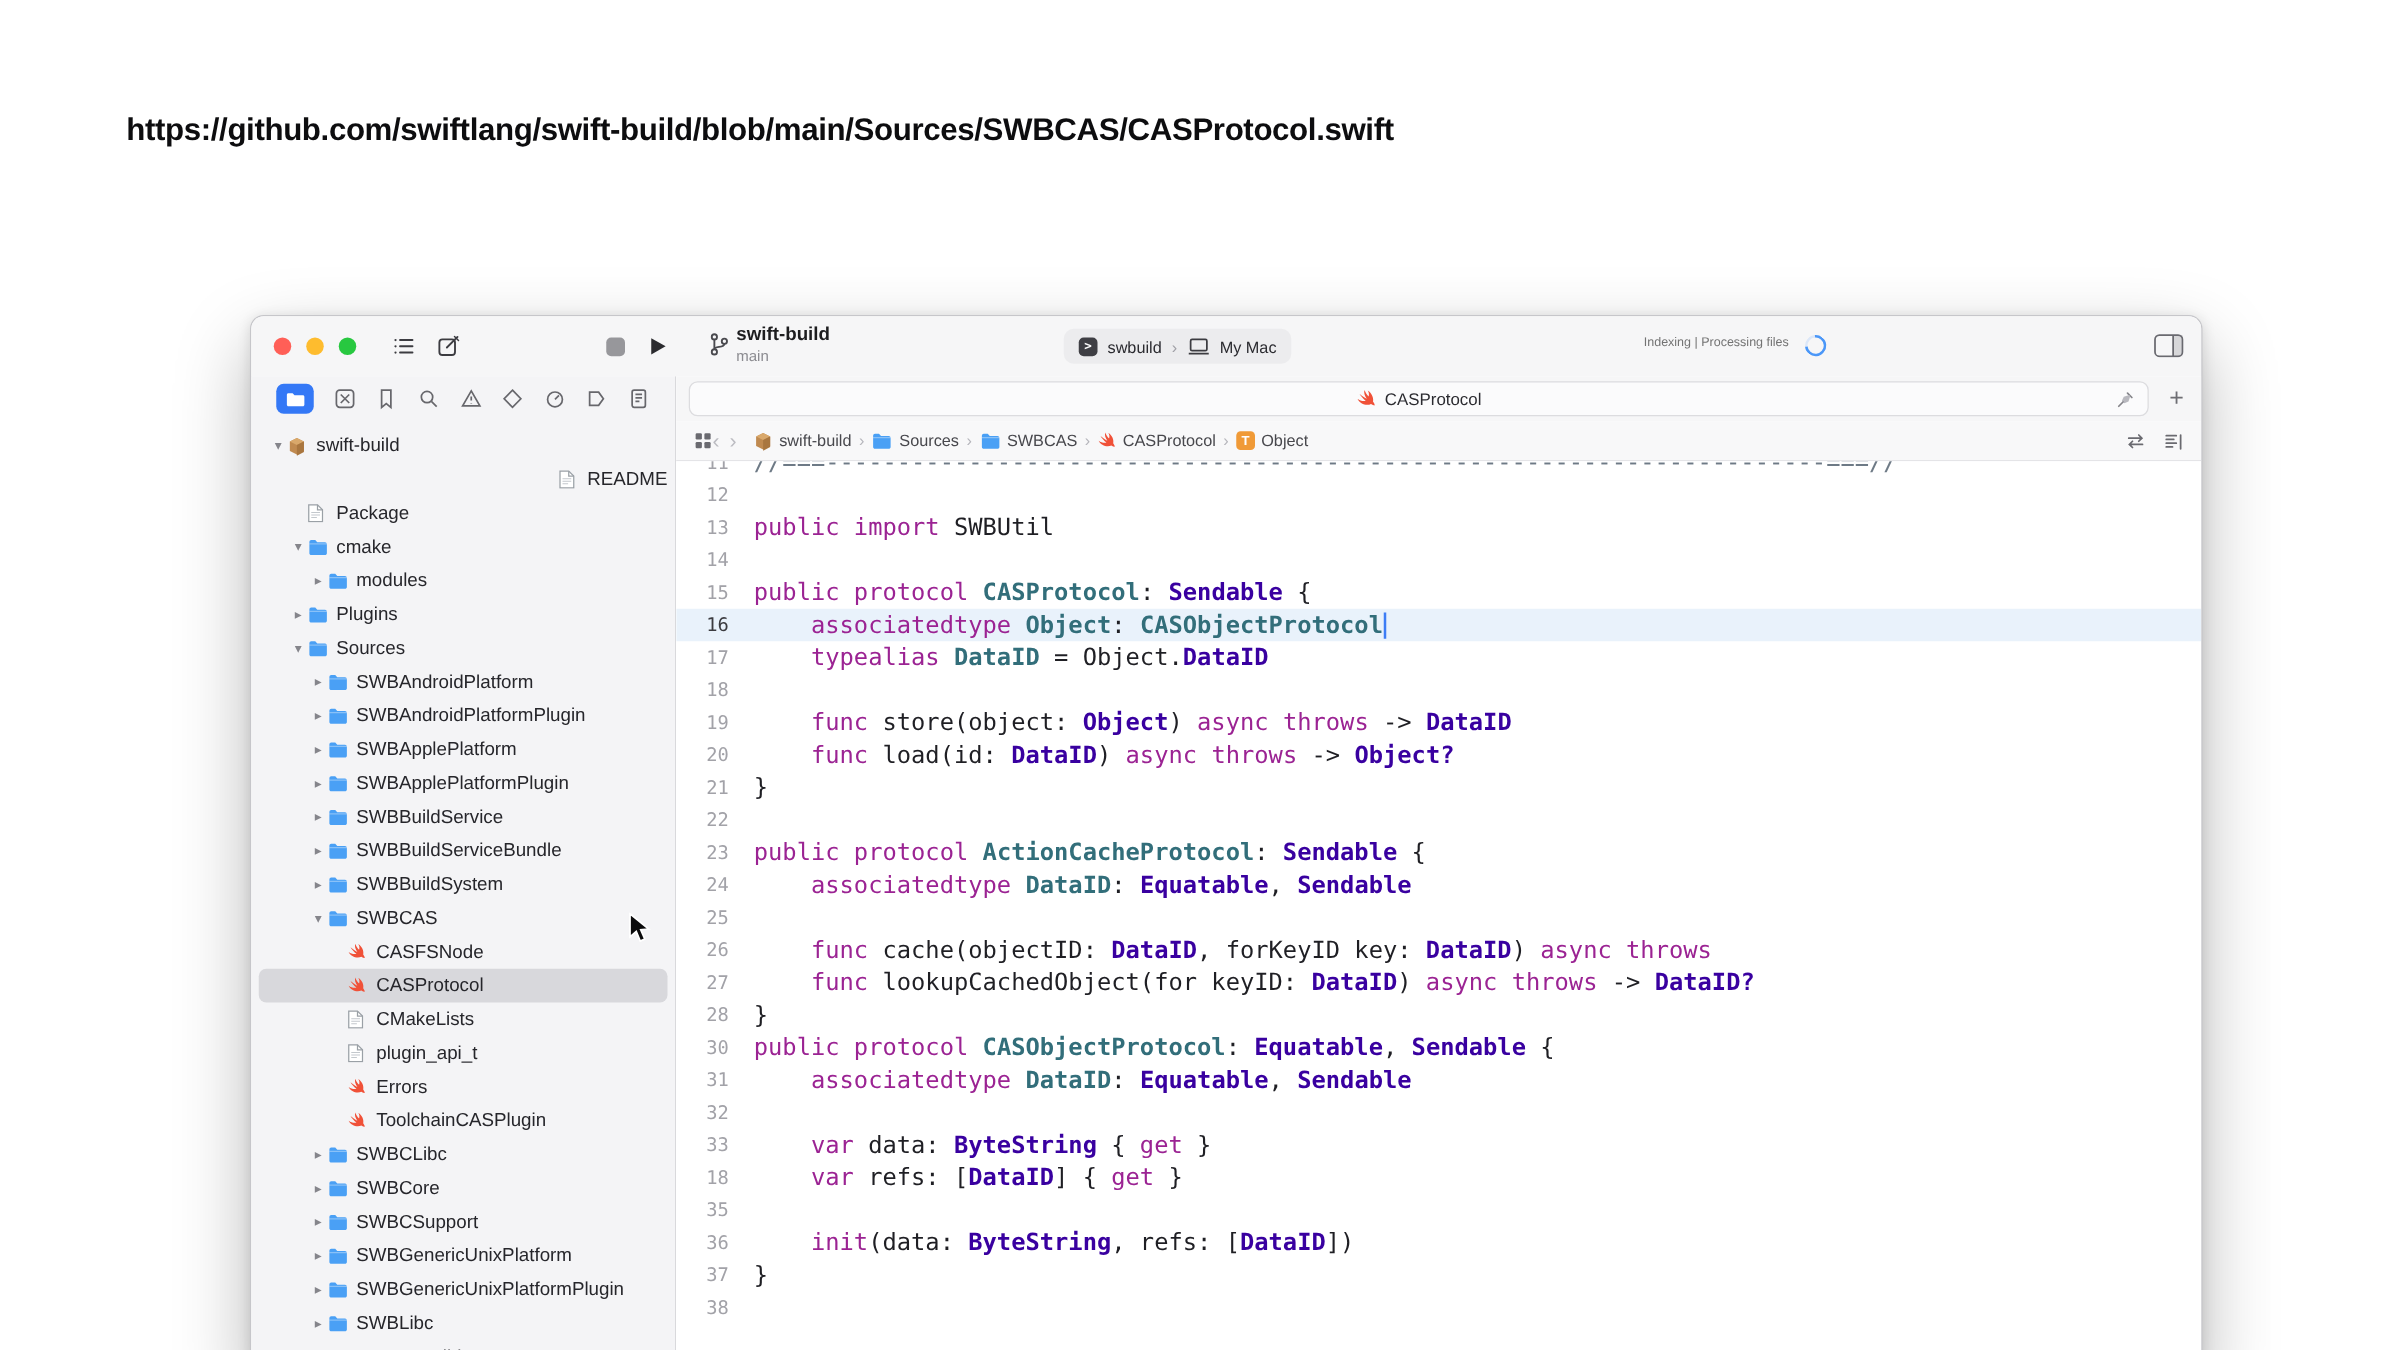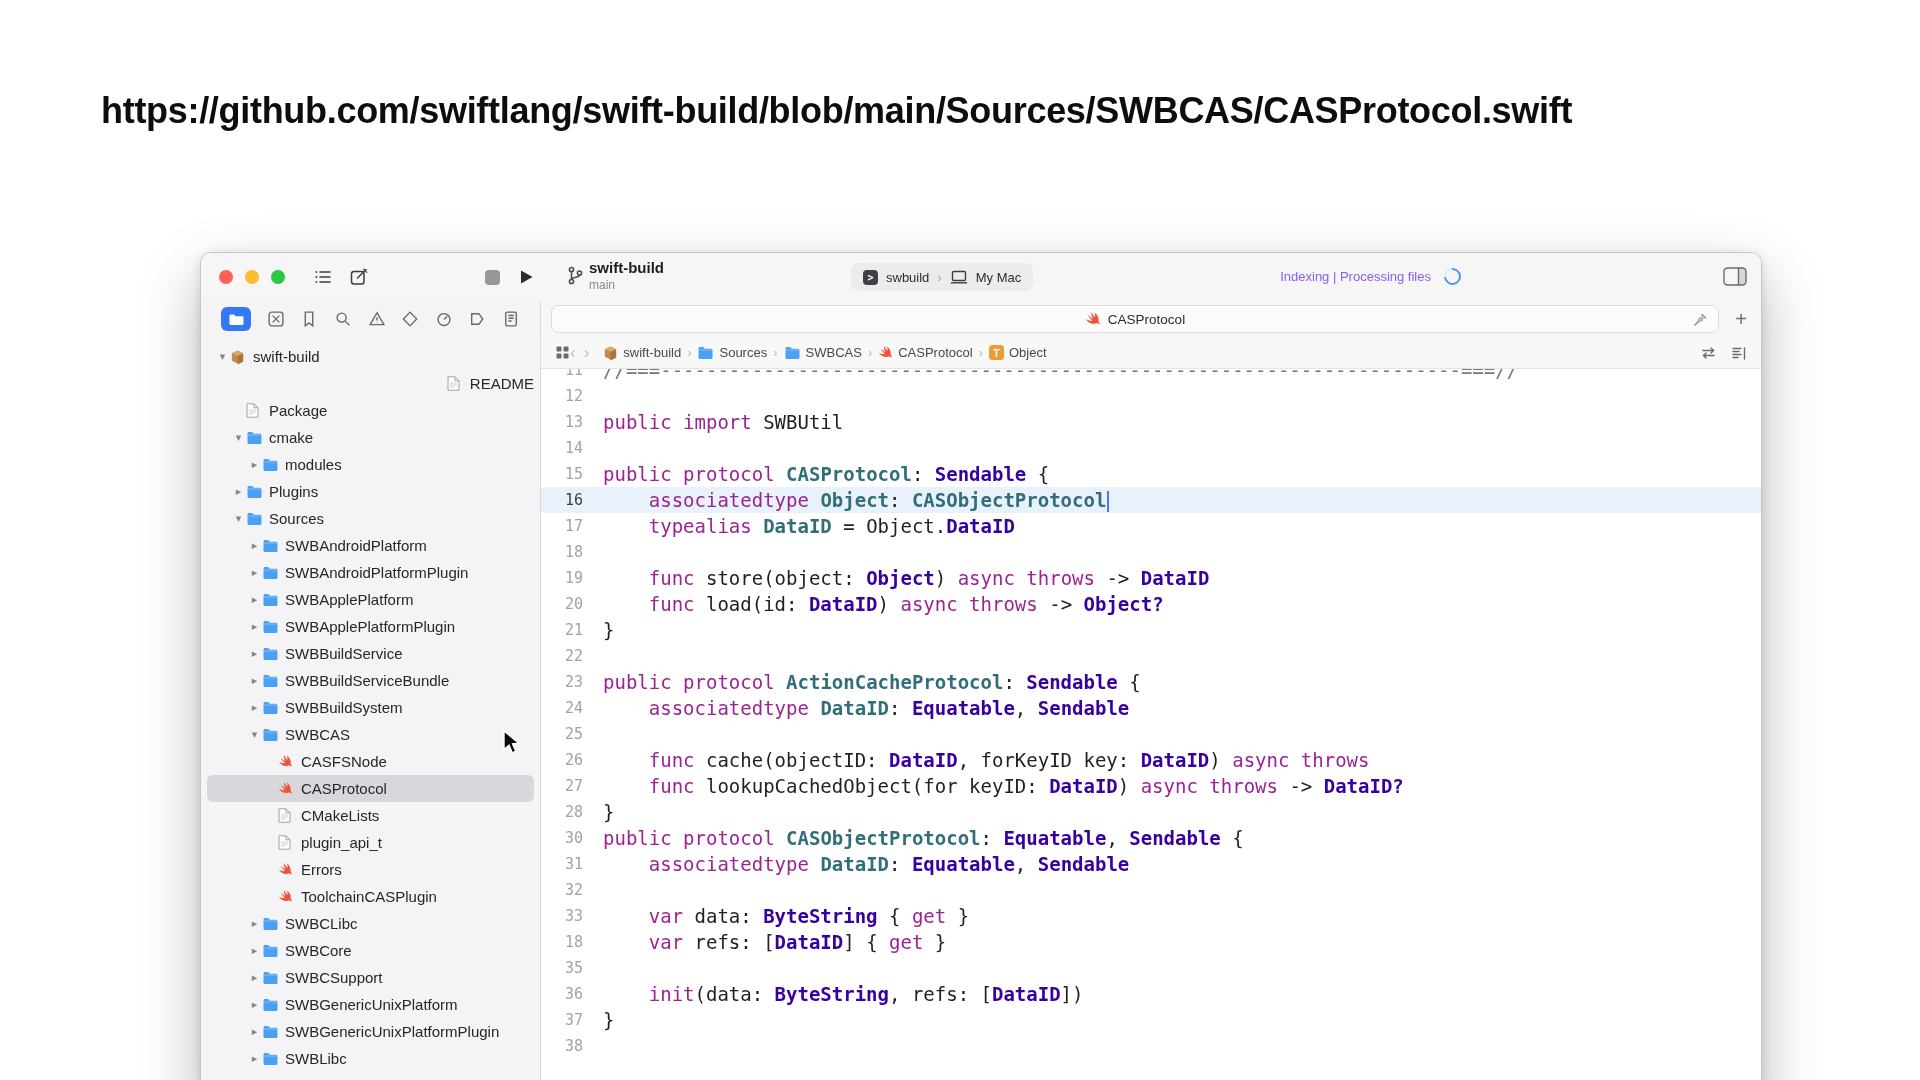--- a/index.html
+++ b/index.html
@@ -4,21 +4,21 @@
 <style>
   * { box-sizing: border-box; }
   html,body { margin:0; padding:0; }
   body {
     width:1920px; height:1080px; background:#ffffff; overflow:hidden;
     font-family:"Liberation Sans", sans-serif; position:relative;
     -webkit-font-smoothing:antialiased;
   }
   .url-caption {
     position:absolute; left:101px; top:90px;
-    font-size:36px; font-weight:700; color:#0d0d0f; letter-spacing:-0.3px;
+    font-size:25px; font-weight:700; color:#0d0d0f; letter-spacing:-0.3px;
   }
   
   .window {
     position:absolute; left:200px; top:252px; width:1562px; height:850px;
     background:#fff; border:1px solid #c6c6ca; border-radius:11px;
     box-shadow:0 24px 60px rgba(0,0,0,.28), 0 2px 10px rgba(0,0,0,.12);
     overflow:hidden; display:flex; flex-direction:column;
   }
   .titlebar {
     height:48px; flex:none; background:#f6f6f7; position:relative;
@@ -35,21 +35,21 @@
   .branch-ico { position:absolute; left:366px; top:12px; }
   .scheme-pill {
     position:absolute; left:650px; top:10px; height:28px; padding:0 12px;
     background:#ececee; border-radius:8px; display:flex; align-items:center; gap:8px;
     font-size:13px; color:#2b2b30;
   }
   .scheme-ico { width:15px; height:15px; background:#3f3f44; border-radius:4px; color:#fff;
     font-size:10px; font-weight:700; display:flex; align-items:center; justify-content:center;
     font-family:"DejaVu Sans Mono",monospace; }
   .pill-sep { color:#a0a0a6; font-size:13px; }
-  .status-text { position:absolute; right:330px; top:16px; font-size:13px; color:#8b5cf6; white-space:nowrap; }
+  .status-text { position:absolute; right:330px; top:16px; font-size:10px; color:#737373; white-space:nowrap; }
   .spinner {
     position:absolute; right:300px; top:15px; width:17px; height:17px; border-radius:50%;
     border:2.6px solid #4b97f8; border-left-color:#dce7f8; transform:rotate(40deg);
   }
   .panel-toggle { position:absolute; right:14px; top:14px; }
   
   .wbody { flex:1; display:flex; min-height:0; }
   .sidebar {
     width:340px; flex:none; background:#f4f4f6; border-right:1px solid #d9d9dc;
     display:flex; flex-direction:column; min-height:0;

